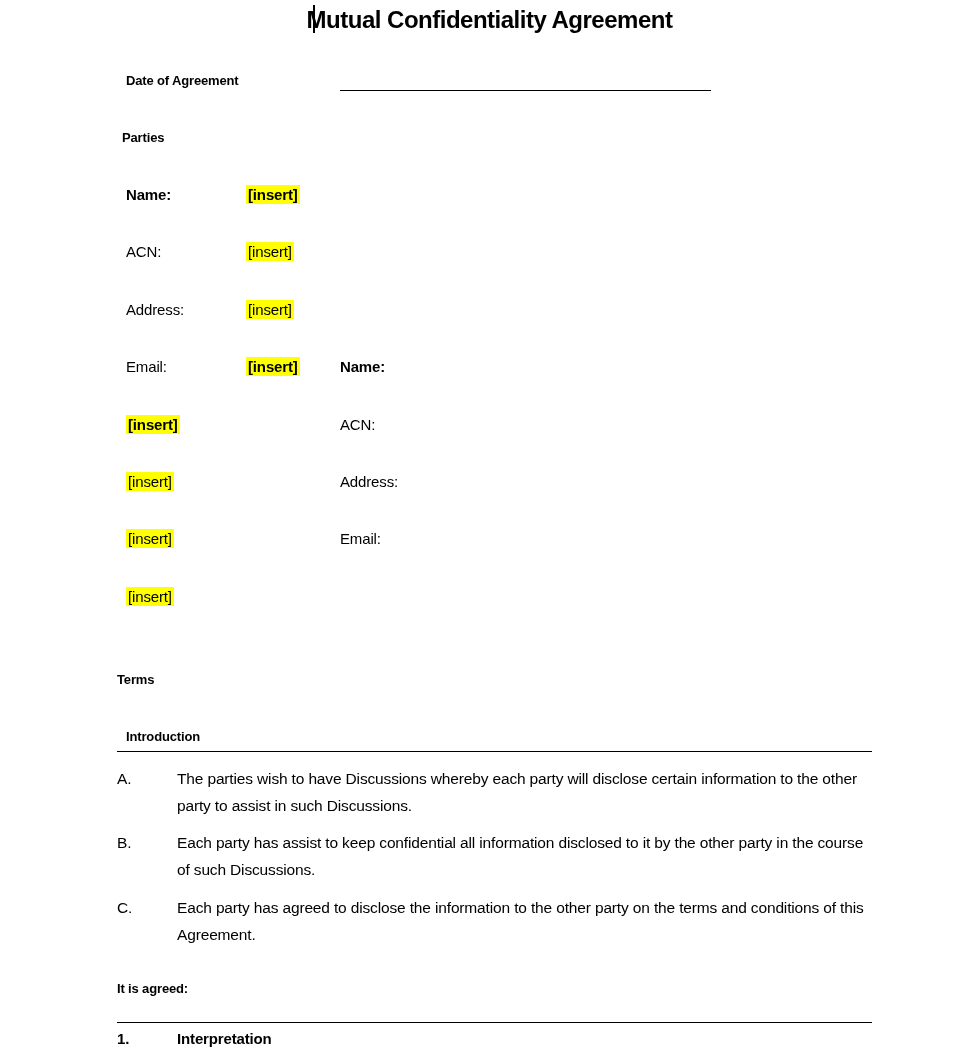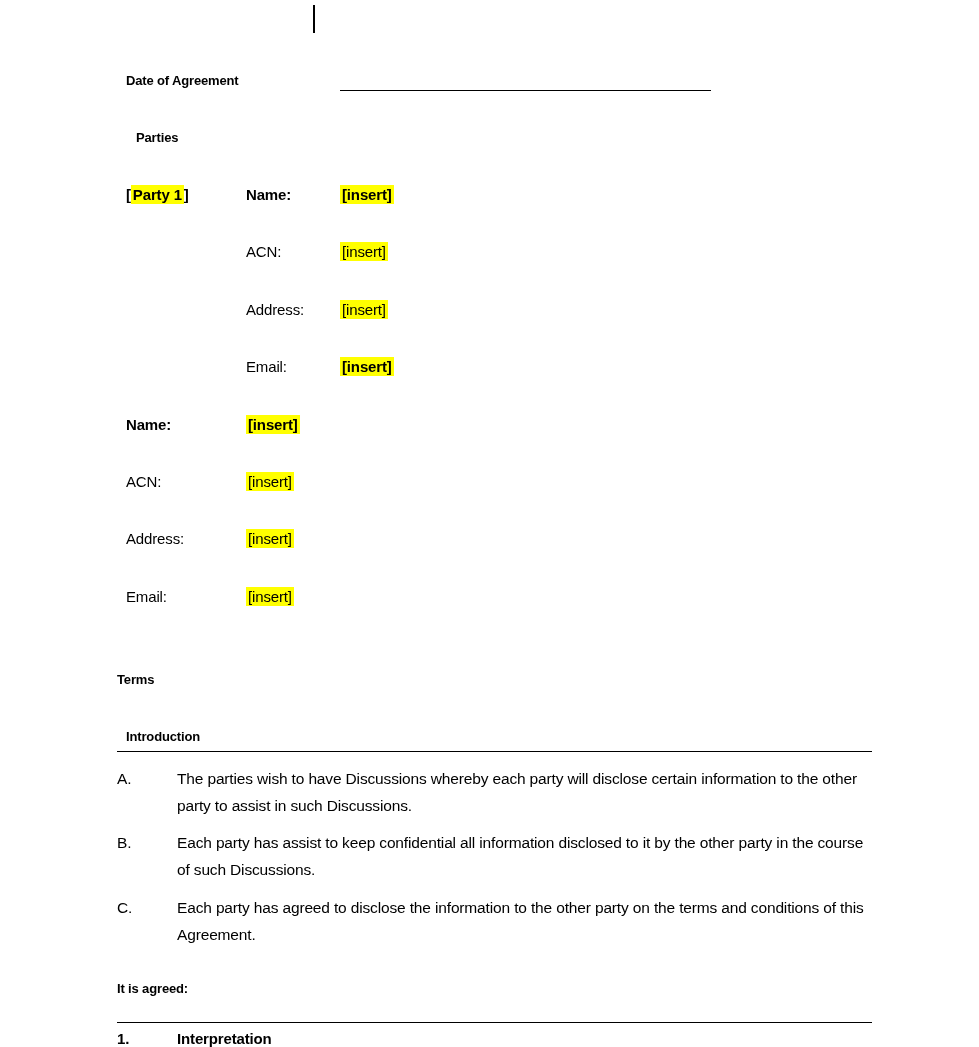--- a/index.html
+++ b/index.html
@@ -22,21 +22,21 @@
     left:0;right:0;top:6px;
     text-align:center;
     font-size:24px;font-weight:700;letter-spacing:-0.5px;
   }
   .h-label{font-size:13px;font-weight:700;line-height:18px;}
   .date-label{left:126px;top:72px;}
   .date-line{
     left:340px;top:90px;width:371px;height:0;
     border-top:1.6px solid #000000;
   }
-  .parties-heading{left:136px;top:129px;}
+  .parties-heading{left:122px;top:129px;}
   .parties-grid{
     left:126px;top:185px;
     display:grid;
     grid-template-columns:120px 94px 1fr;
     grid-auto-rows:57.4px;
     font-size:15px;line-height:19px;
   }
   .cell{white-space:nowrap;}
   .hl{background:#ffff00;padding:1px 2px;}
   .terms-heading{left:117px;top:671px;text-align:center;}
@@ -61,29 +61,29 @@
   .clause1-num{position:absolute;left:0;top:0;}
   .clause1-text{display:block;margin-left:60px;}
 </style>
 </head>
 <body>
 
 <div class="page">
 
   <div class="caret"></div>
 
+  <div class="abs doc-title">Mutual Confidentiality Agreement</div>
 
   <div class="abs h-label date-label">Date of Agreement</div>
   <div class="abs date-line"></div>
 
   <div class="abs h-label parties-heading">Parties</div>
 
   <div class="abs parties-grid">
 
-    <div class="cell bold"><span>[</span><span class="hl">Party 1</span><span>]</span></div>
     <div class="cell bold">Name:</div>
     <div class="cell"><span class="hl bold">[insert]</span></div>
 
     <div class="cell"></div>
     <div class="cell">ACN:</div>
     <div class="cell"><span class="hl">[insert]</span></div>
 
     <div class="cell"></div>
     <div class="cell">Address:</div>
     <div class="cell"><span class="hl">[insert]</span></div>

